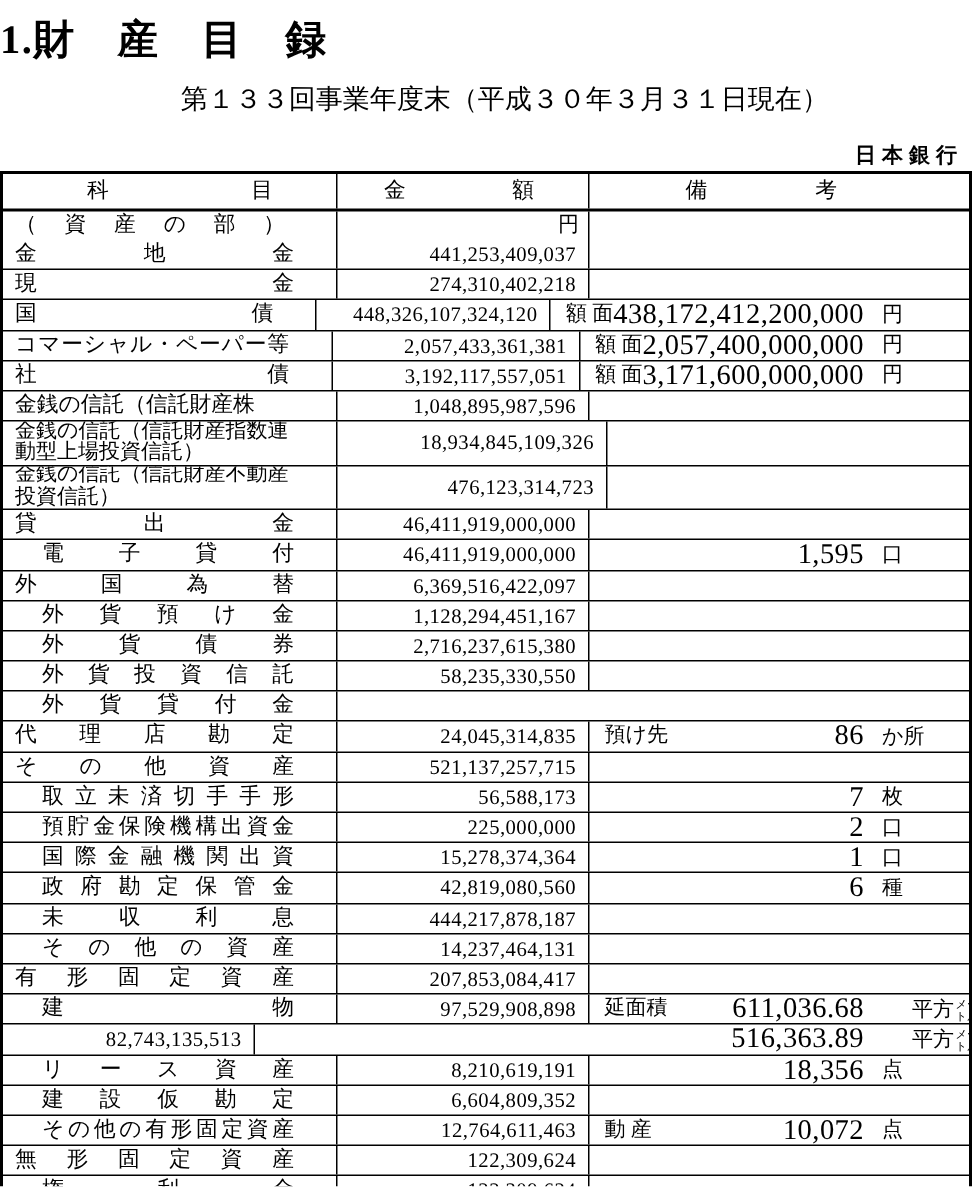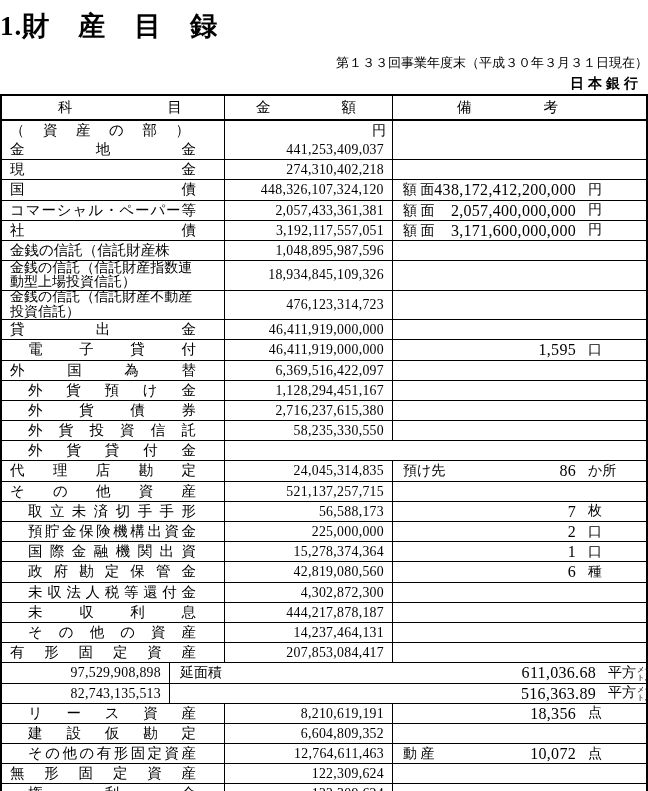--- a/index.html
+++ b/index.html
@@ -8,24 +8,24 @@
     color:#000;
     font-family:"Liberation Serif","DejaVu Serif",serif;
     -webkit-font-smoothing:antialiased;
   }
   .page{position:relative;width:648px;height:791px;background:#ffffff;overflow:hidden;}
 
   .title{
     font-weight:bold;font-size:27px;
     padding-top:8px;letter-spacing:1px;
   }
-  .subtitle{text-align:right;font-size:13px;margin-top:10px;margin-left:25px;}
+  .subtitle{text-align:center;font-size:18px;margin-top:10px;margin-left:25px;}
   .bank{
     text-align:right;font-weight:bold;font-size:14px;
-    letter-spacing:4px;padding-right:6px;margin-top:3px;
+    letter-spacing:4px;padding-right:6px;margin-top:17px;
   }
 
   .tbl{
     width:648px;box-sizing:border-box;margin-top:1px;
     border-top:2px solid #000;border-bottom:3px solid #000;
     border-left:2px solid #000;border-right:2px solid #000;
   }
   .thead{
     display:flex;align-items:stretch;height:23px;line-height:23px;
     border-bottom:2px solid #000;font-size:14.5px;
@@ -37,21 +37,21 @@
   .th1{padding:0 42px 0 56px;}
   .th2{padding:0 36px 0 31px;}
   .th3{padding:0 88px 0 64px;}
 
   .row{
     display:flex;align-items:stretch;height:19.2px;line-height:19.2px;
     border-top:1px solid #000;font-size:14.5px;
   }
   .row:first-child{border-top:none;}
   .row.noline{border-top:none;}
-  .row.h2{height:28.5px;line-height:28.5px;}
+  .row.h2{height:28.5px;line-height:28.5px;gap:12px;}
   .row.secrow{height:19px;line-height:19px;}
 
   .lab{padding-right:28px;box-sizing:border-box;overflow:hidden;}
   .ind0{padding-left:8px;}
   .ind1{padding-left:26px;}
   .just{text-align:justify;text-align-last:justify;}
   .h2 .lab{
     display:flex;flex-direction:column;justify-content:center;
     line-height:14.4px;font-size:14px;
   }
@@ -62,23 +62,23 @@
   .amt{
     text-align:right;padding-right:8px;box-sizing:border-box;
     font-size:13.8px;letter-spacing:0.3px;
   }
   .amt.unitcell{padding-right:6px;font-size:14px;letter-spacing:0;}
   .rem{
     display:flex;align-items:center;
     padding-left:10px;padding-right:2px;box-sizing:border-box;font-size:14px;
   }
   .rlab{white-space:nowrap;}
-  .rval{flex:1;text-align:right;margin-right:12px;font-size:16px;letter-spacing:0.3px;}
+  .rval{flex:1;text-align:right;margin-right:12px;font-size:19px;letter-spacing:0.3px;}
   .runit{width:56px;box-sizing:border-box;font-size:14px;line-height:normal;}
-  .runit.sqm{width:36px;white-space:nowrap;}
+  .runit.sqm{width:36px;white-space:nowrap;margin-left:20px;}
   .sqm-stack{
     display:inline-flex;flex-direction:column;vertical-align:middle;
     font-size:7.5px;line-height:7.5px;margin-left:1px;
   }
 </style>
 </head>
 <body>
 
 <div class="page">
   <div class="title">1.財　産　目　録</div>
@@ -235,40 +235,36 @@
         <div class="row">
           <div class="c1 lab ind1 just">政府勘定保管金</div>
           <div class="c2 amt"><span>42,819,080,560</span></div>
           <div class="c3 rem">
             <span class="rlab"></span>
             <span class="rval">6</span>
             <span class="runit">種</span>
           </div>
         </div>
         <div class="row">
-          <div class="c1 lab ind1 just">未収法人税等還付金</div>
-          <div class="c2 amt"><span>4,302,872,300</span></div>
-          <div class="c3 rem"></div>
-        </div>
-        <div class="row">
           <div class="c1 lab ind1 just">未収利息</div>
           <div class="c2 amt"><span>444,217,878,187</span></div>
           <div class="c3 rem"></div>
         </div>
         <div class="row">
           <div class="c1 lab ind1 just">その他の資産</div>
           <div class="c2 amt"><span>14,237,464,131</span></div>
           <div class="c3 rem"></div>
         </div>
         <div class="row">
           <div class="c1 lab ind0 just">有形固定資産</div>
           <div class="c2 amt"><span>207,853,084,417</span></div>
           <div class="c3 rem"></div>
         </div>
         <div class="row">
+          <div class="c1 lab ind1 just">建物</div>
           <div class="c2 amt"><span>97,529,908,898</span></div>
           <div class="c3 rem">
             <span class="rlab">延面積</span>
             <span class="rval">611,036.68</span>
             <span class="runit sqm"><span>平方</span><span class="sqm-stack">
                 <span>メー</span>
                 <span>トル</span>
               </span></span>
           </div>
         </div>

